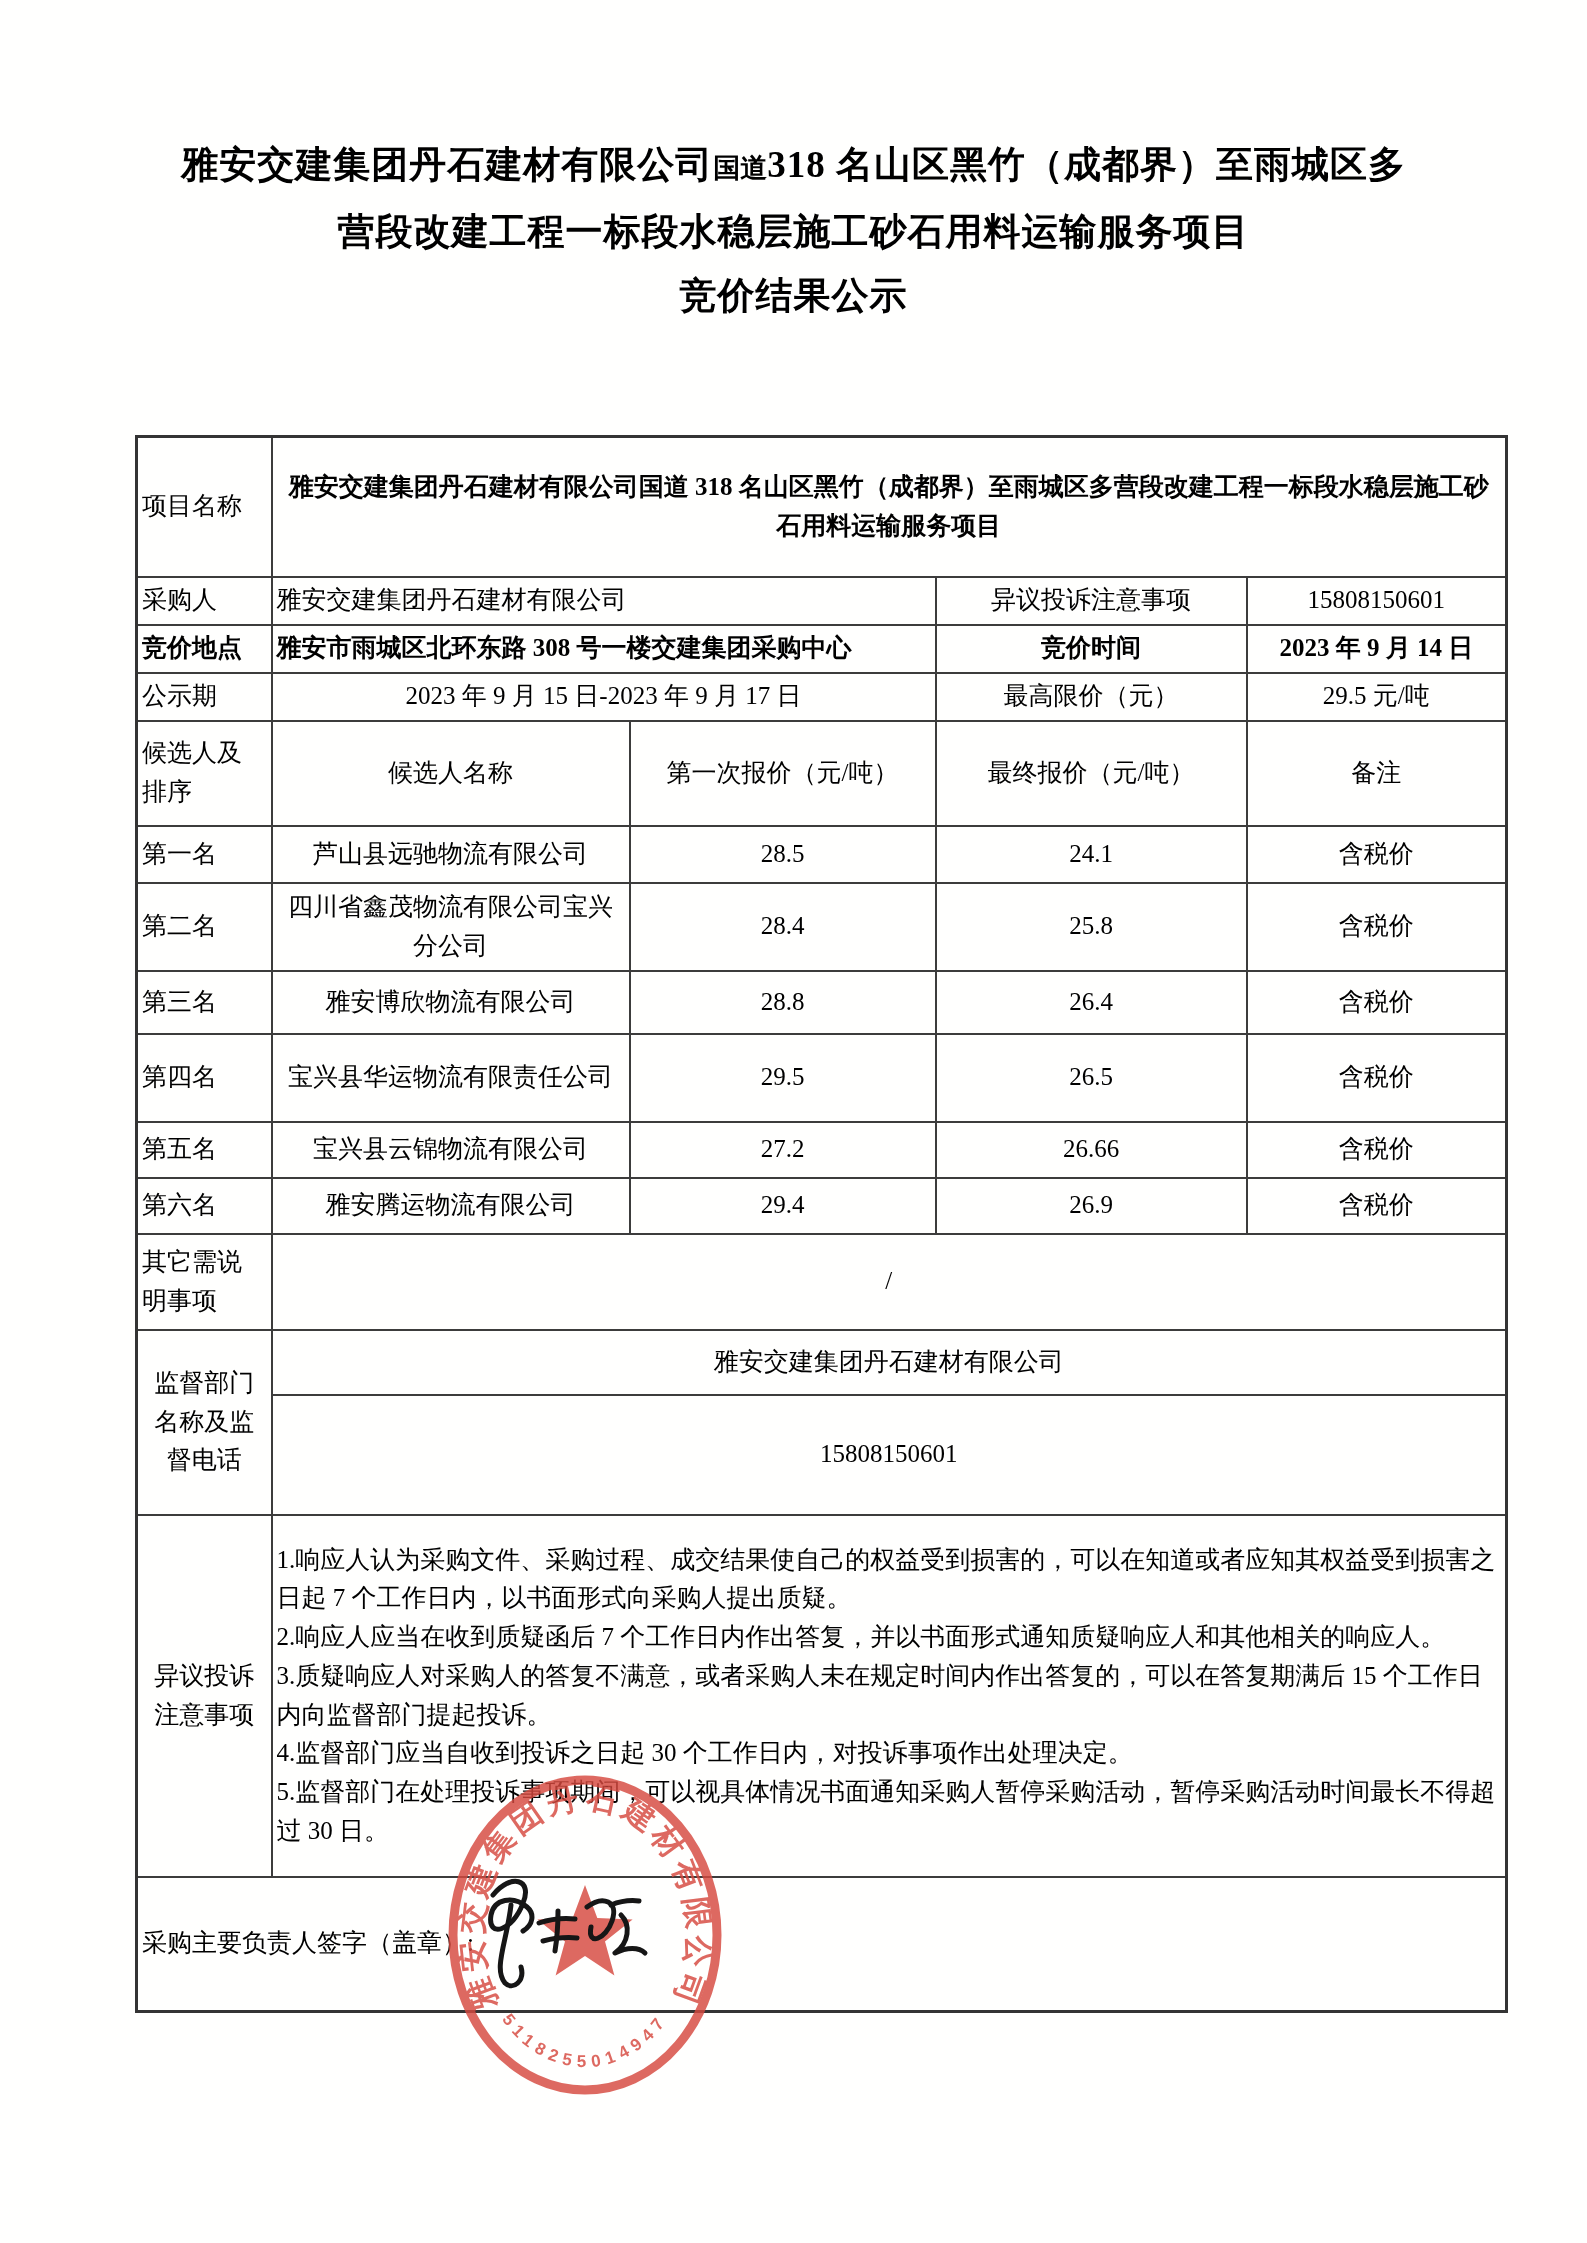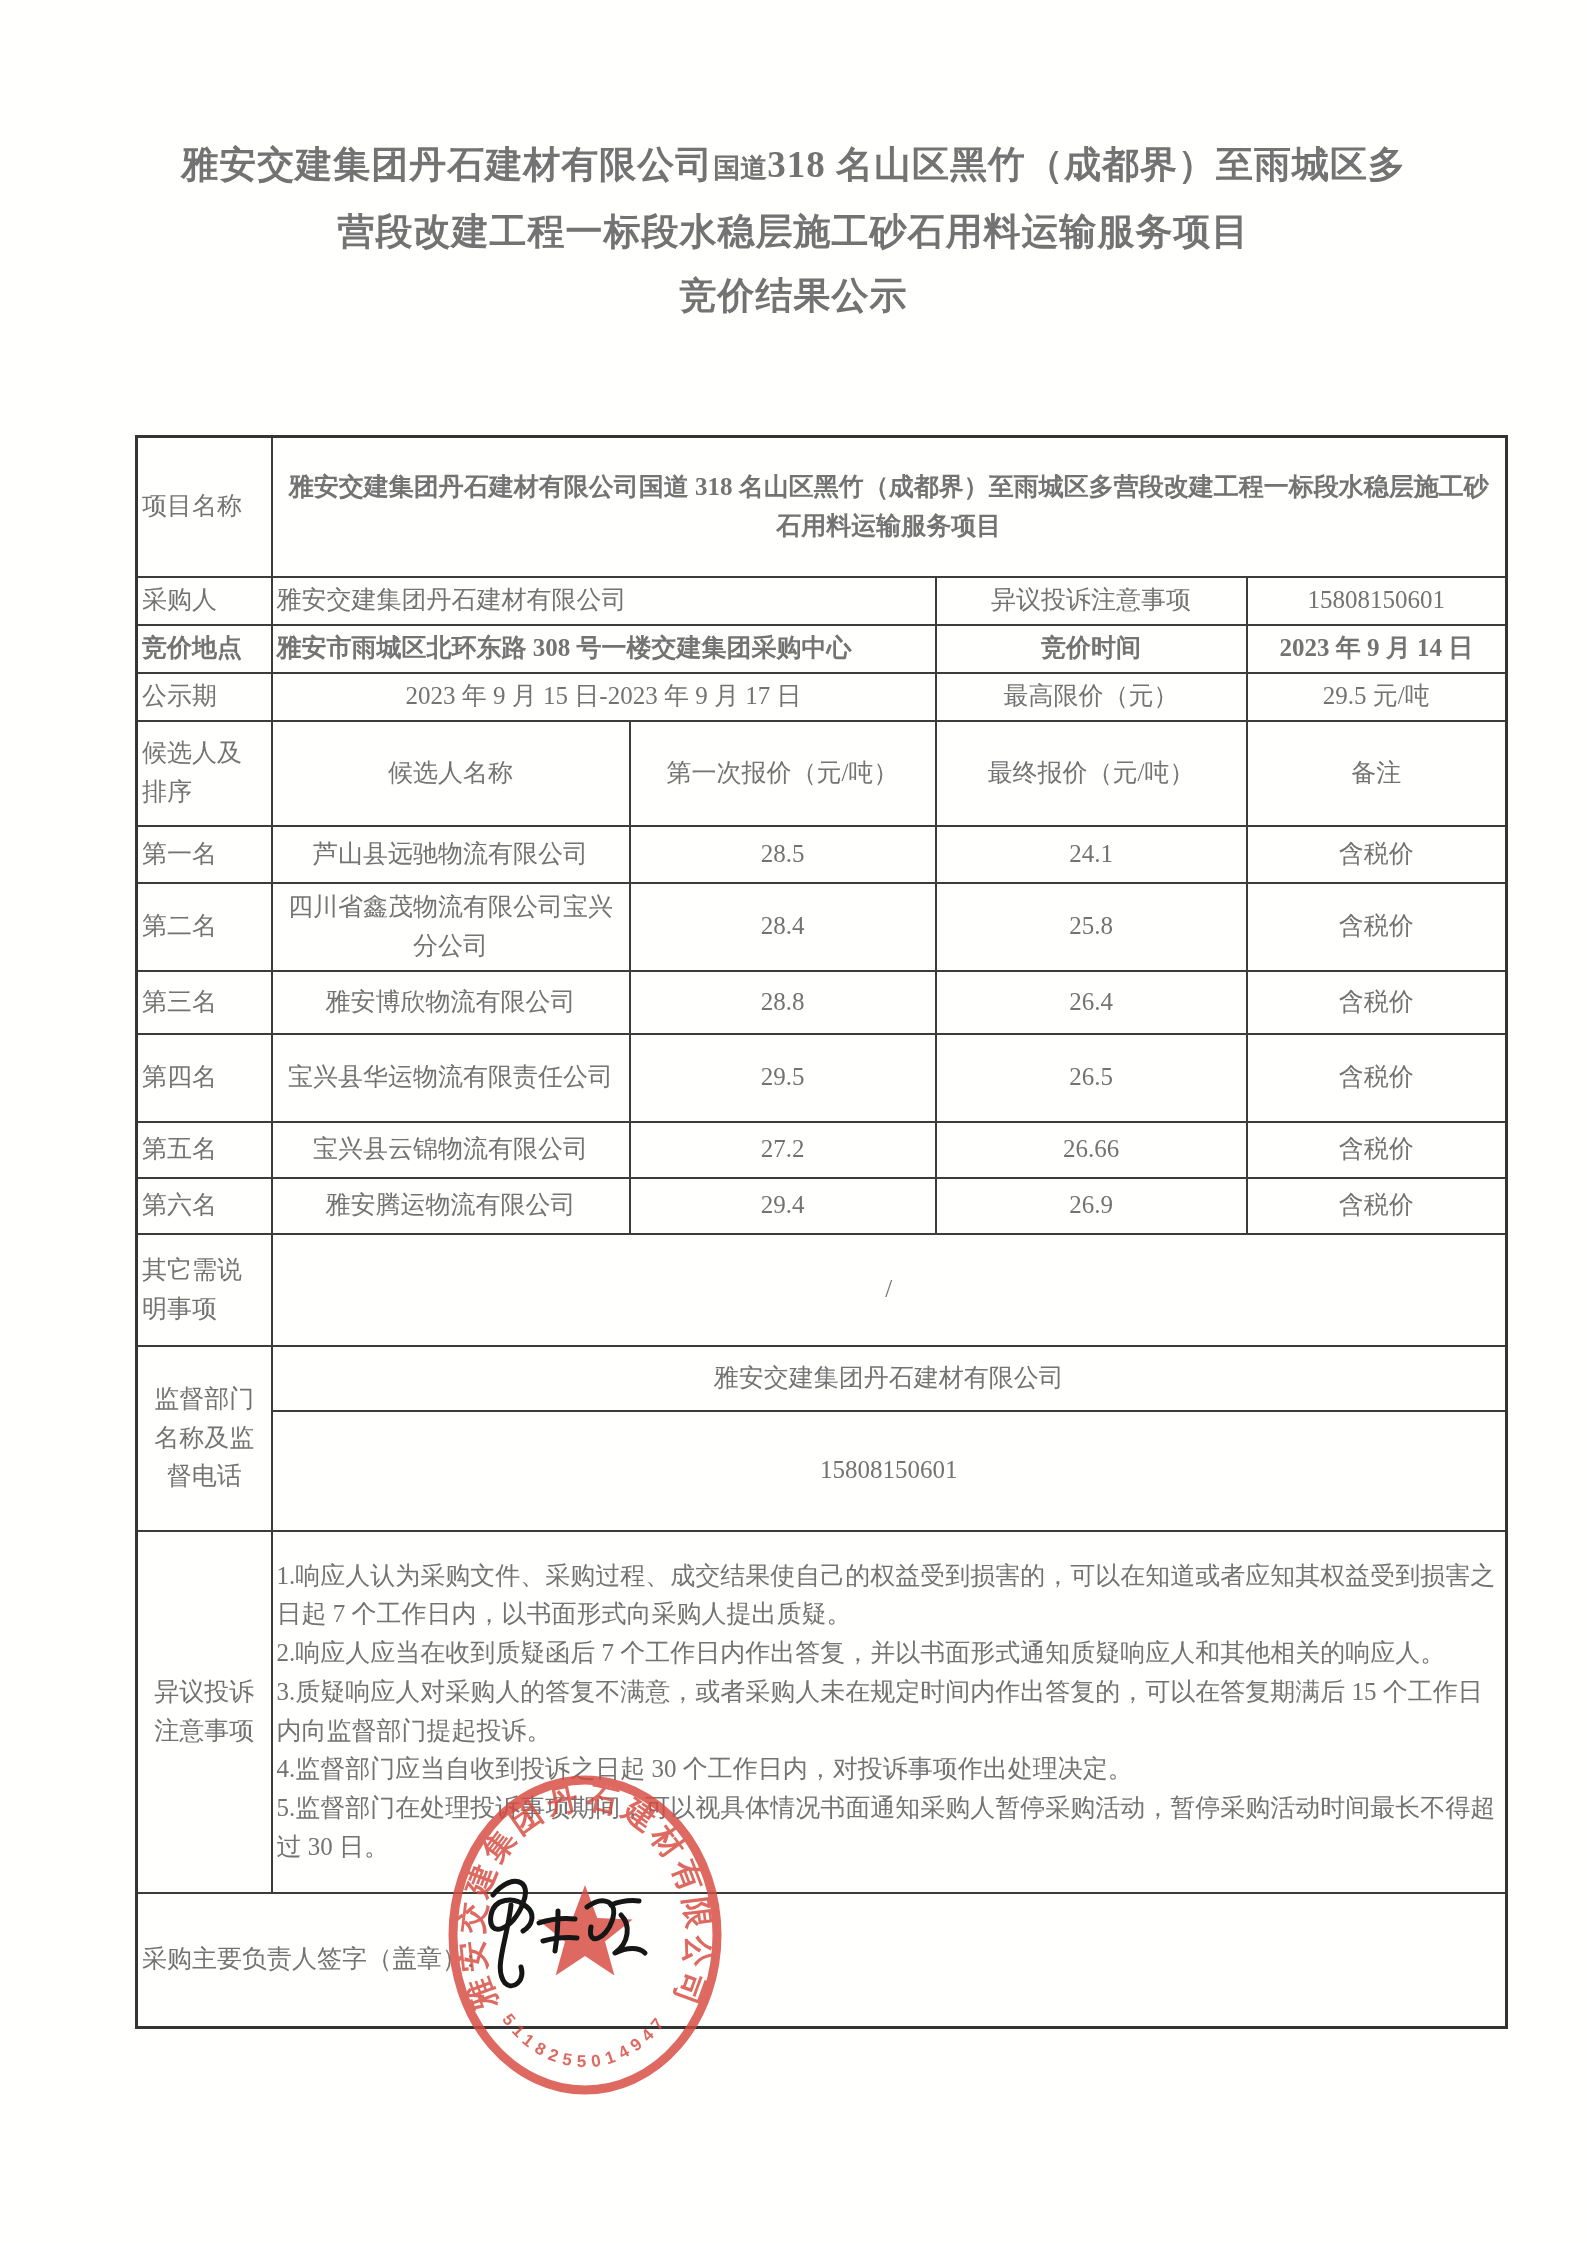--- a/index.html
+++ b/index.html
@@ -1,20 +1,20 @@
 <!DOCTYPE html>
 <html><head>
 <meta charset="utf-8">
 <style>
   html,body{margin:0;padding:0;background:#ffffff;}
   .page{
     position:relative;
     width:1587px;height:2243px;
     background:#fffffe;
-    color:#737373;
+    color:#000000;
     font-family:"Liberation Serif","DejaVu Serif",serif;
     overflow:hidden;
   }
   
   .title-block{position:absolute;left:0;top:133px;width:1587px;text-align:center;}
   .t-line{font-size:37px;font-weight:bold;line-height:64px;letter-spacing:1px;white-space:nowrap;}
   .t-small{font-size:27px;font-weight:bold;letter-spacing:0;}
   
   table.main{
     position:absolute;left:135px;top:435px;
@@ -38,21 +38,21 @@
   td.name-cell{text-align:center;padding:2px 24px;}
   td.project-val{font-weight:bold;text-align:center;line-height:1.85;padding:6px 10px;}
   td.notes{
     vertical-align:middle;text-align:left;font-size:24px;line-height:37px;padding:12px 14px;
   }
   td.notes .note-item{margin:0;}
   td.sig{vertical-align:top;text-align:left;padding:16px 4px;}
   
   tr.r1{height:140px;}  tr.r2{height:48px;}  tr.r3{height:48px;font-weight:bold;}  tr.r4{height:48px;}
   tr.r5{height:105px;}  tr.r6{height:57px;}  tr.r7{height:88px;}  tr.r8{height:63px;}
-  tr.r9{height:88px;}   tr.r10{height:56px;} tr.r11{height:56px;} tr.r12{height:112px;padding-left:20px;}
+  tr.r9{height:88px;}   tr.r10{height:56px;} tr.r11{height:56px;} tr.r12{height:96px;padding-left:20px;}
   tr.r13{height:65px;}  tr.r14{height:120px;}tr.r15{height:362px;}tr.r16{height:135px;}
   
   .seal-wrap{position:absolute;left:415px;top:1755px;width:340px;height:360px;pointer-events:none;}
 </style>
 </head>
 <body>
 
 <div class="page">
 
   <div class="title-block">

